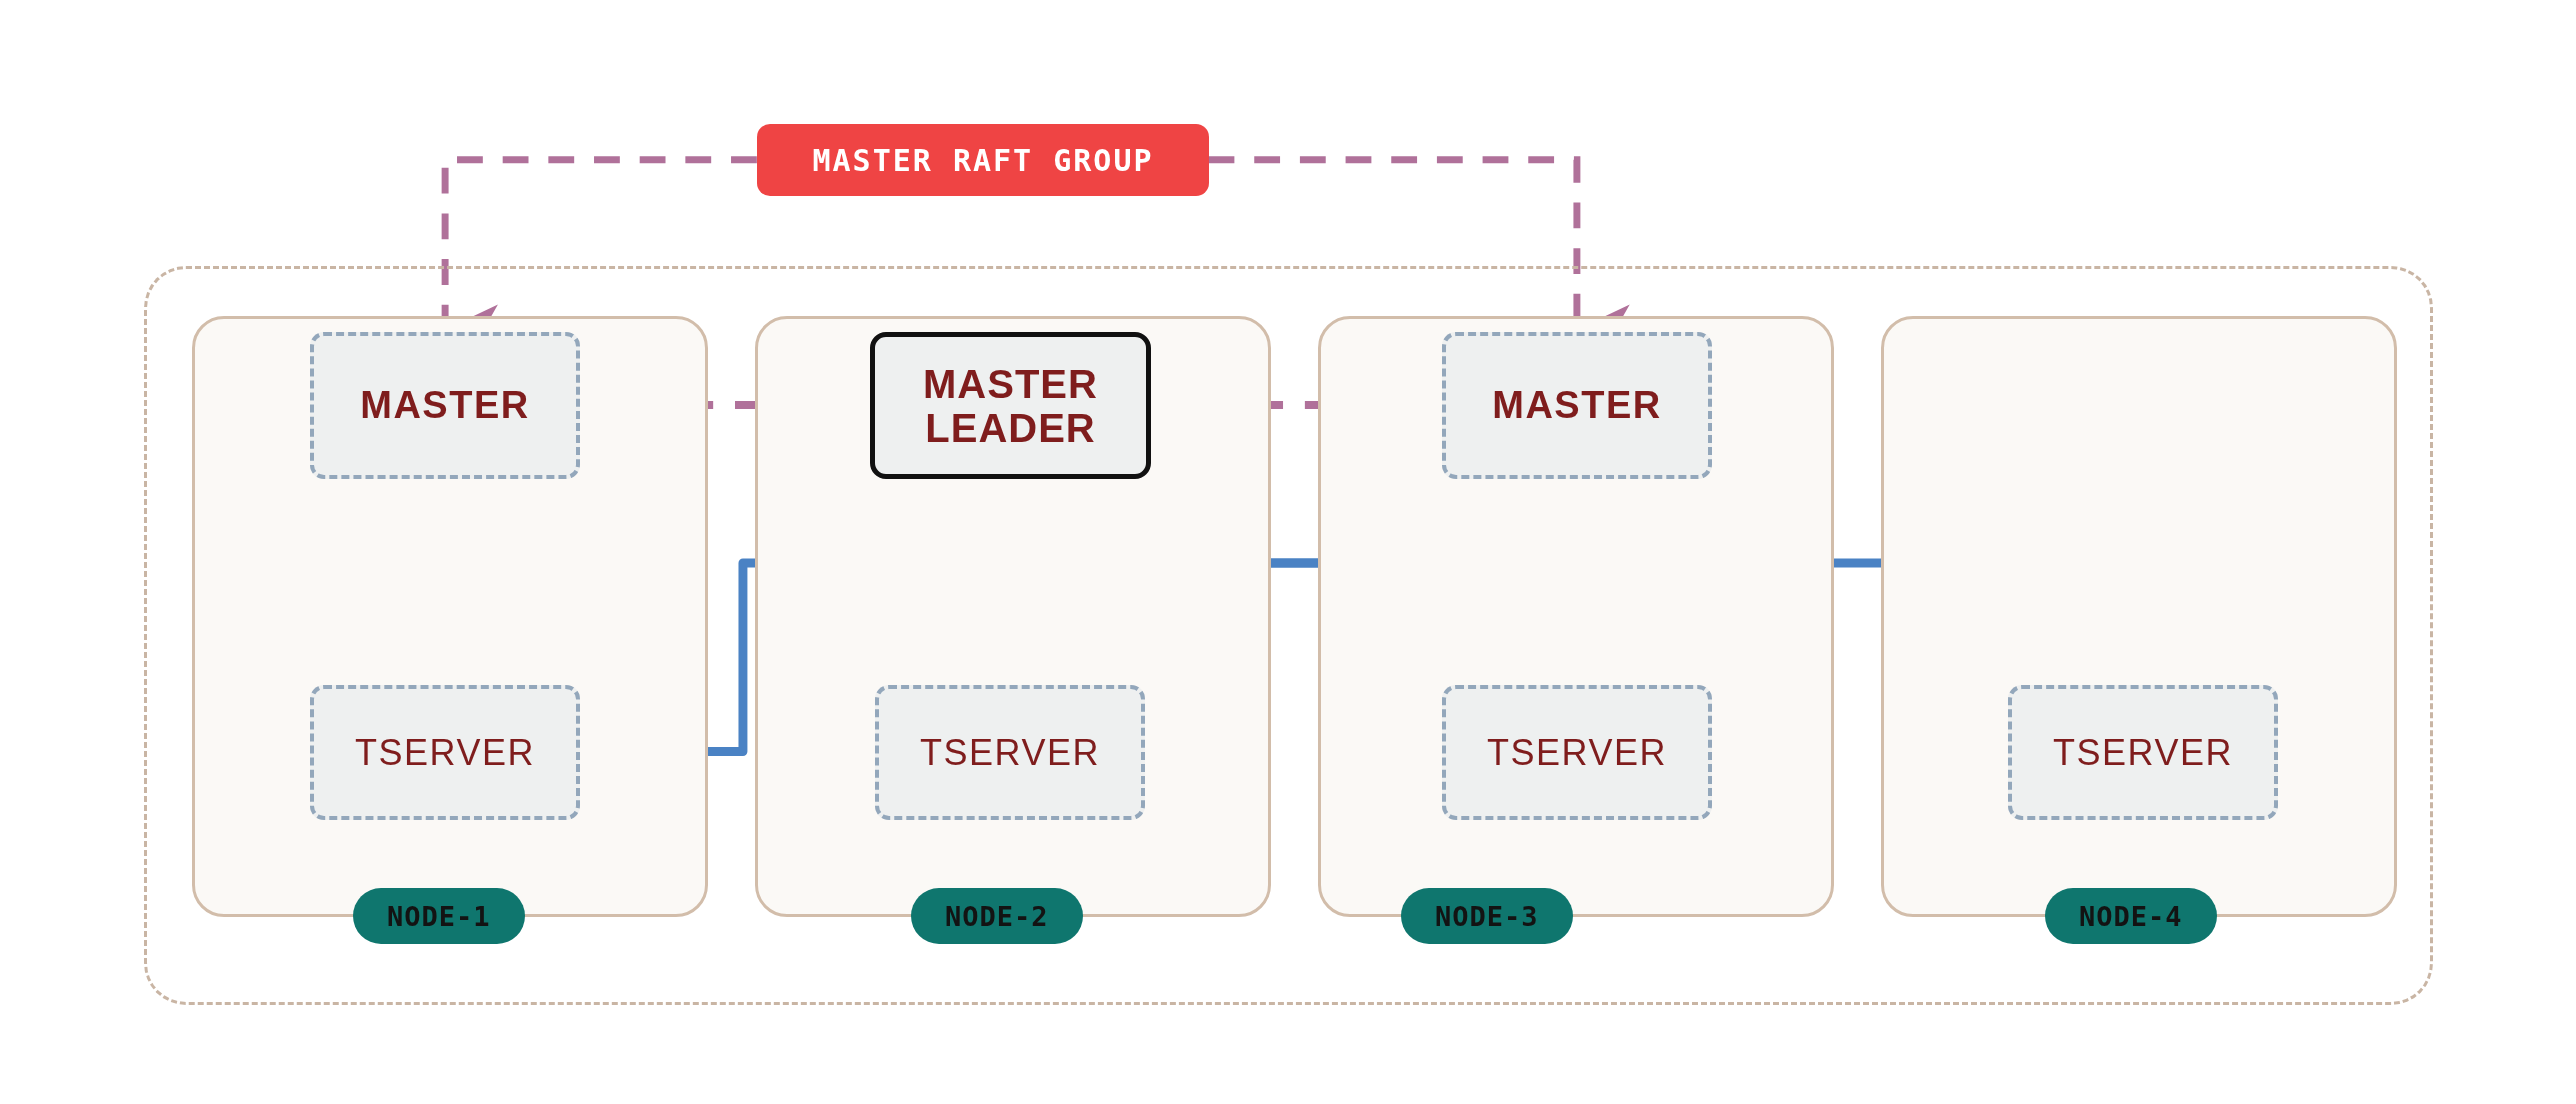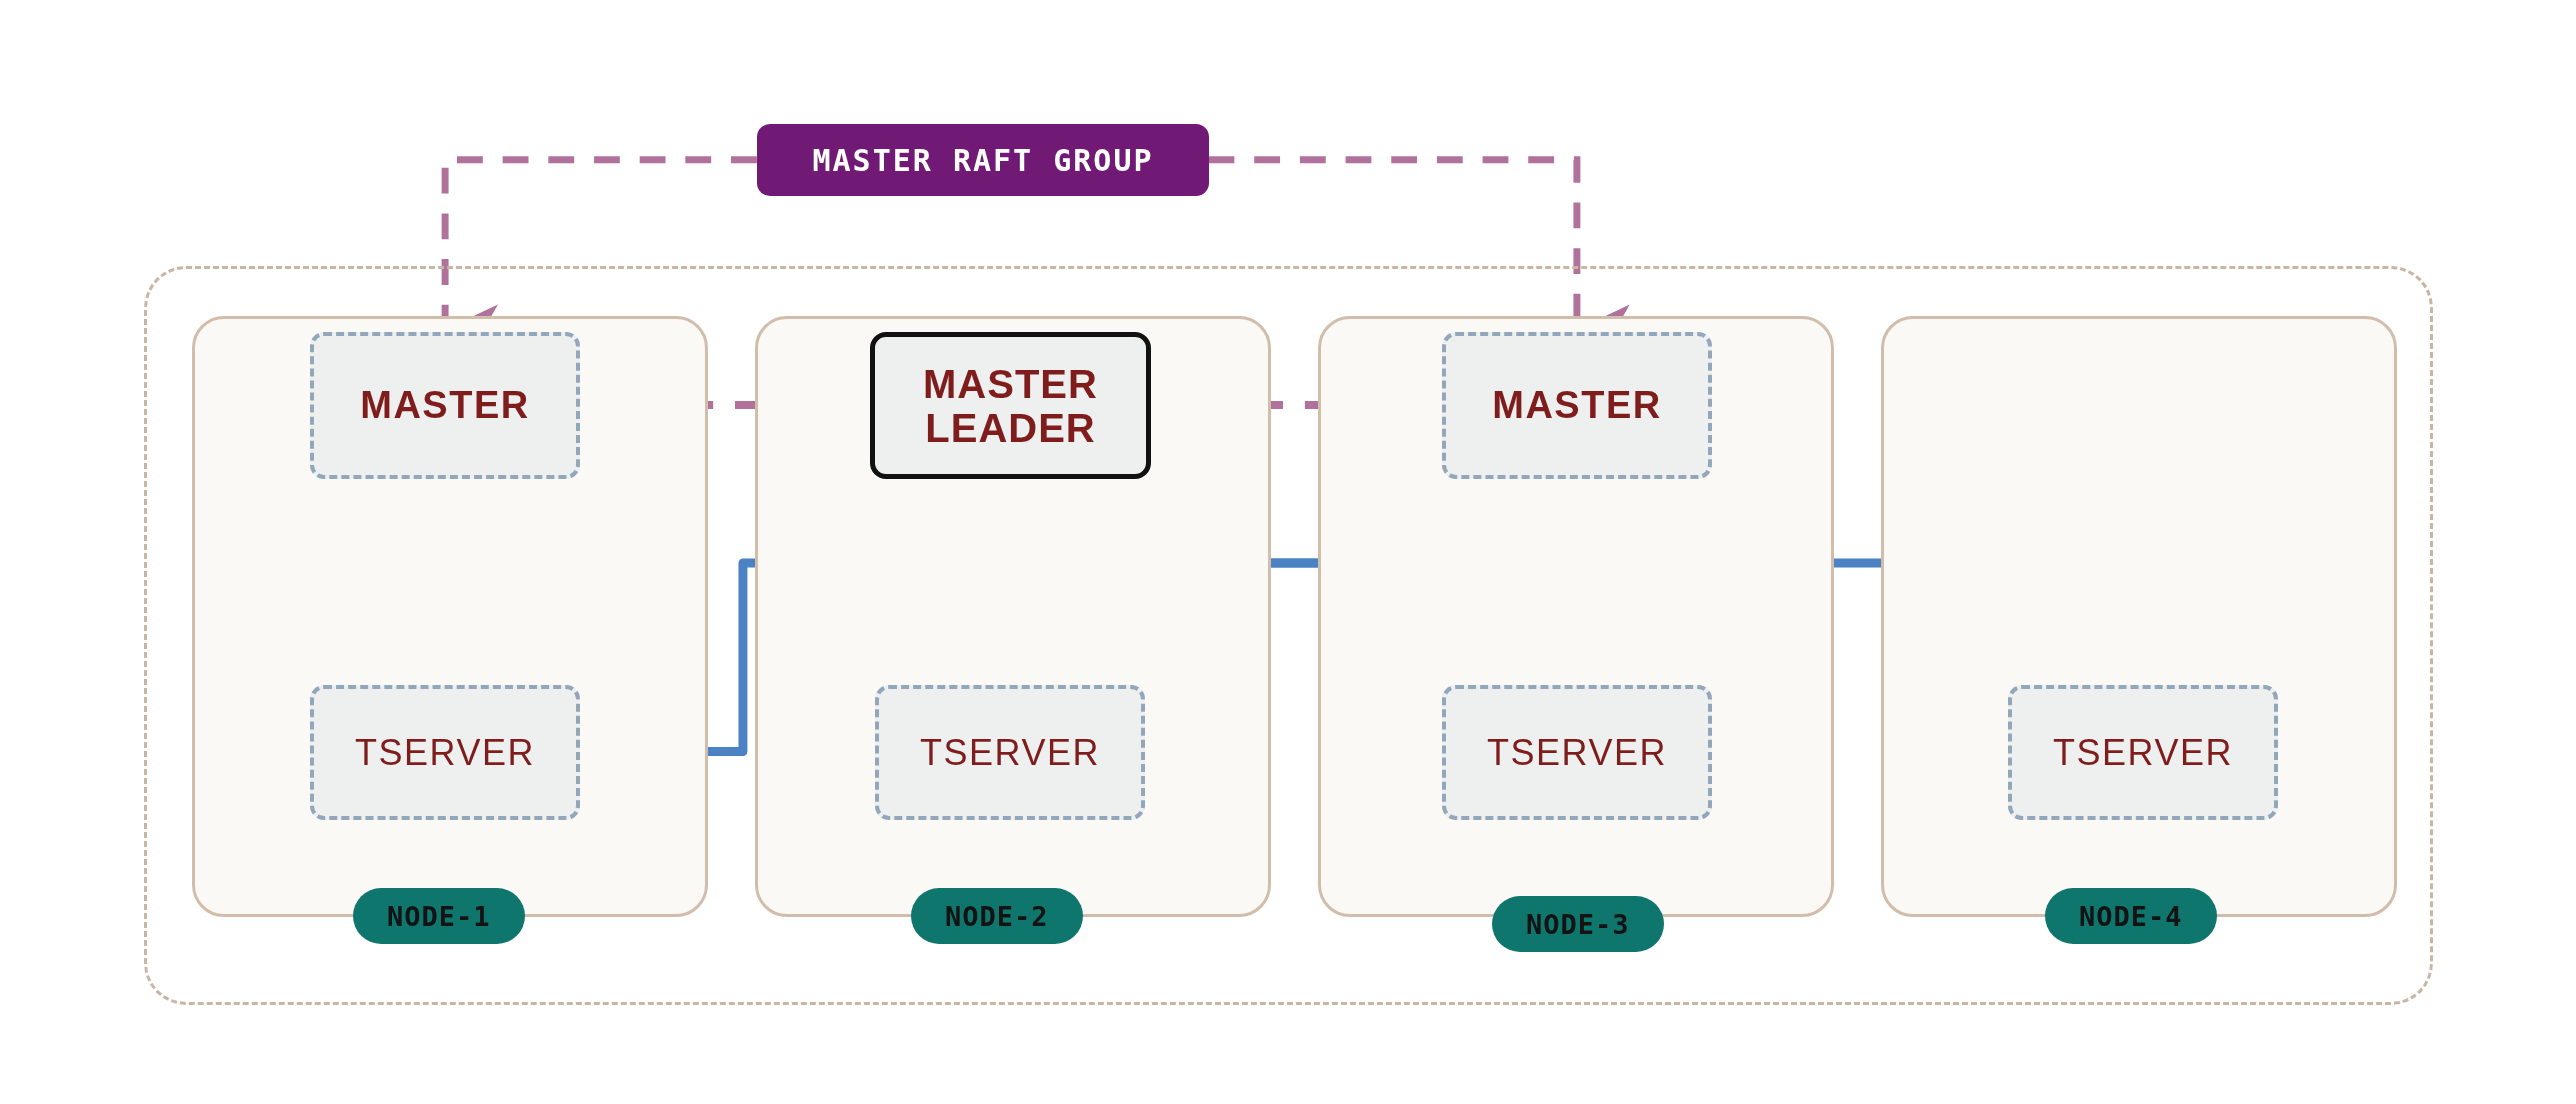--- a/index.html
+++ b/index.html
@@ -113,21 +113,21 @@
   
   .pill-raft {
     position: absolute;
     left: 757px;
     top: 124px;
     width: 452px;
     height: 72px;
     display: flex;
     align-items: center;
     justify-content: center;
-    background: #701a75;
+    background: #ef4444;
     border-radius: 13px;
     color: #ffffff;
     font-family: "DejaVu Sans Mono", "Liberation Mono", monospace;
     font-size: 30px;
     font-weight: bold;
     letter-spacing: 2px;
     white-space: nowrap;
     box-sizing: border-box;
   }
   .pill-heartbeat {
@@ -222,21 +222,21 @@
 
   <div class="node" style="left:755px;"></div>
   <div class="comp leader" style="left:870px; top:332px;">MASTER
 LEADER</div>
   <div class="comp tserver" style="left:875px; top:685px;">TSERVER</div>
   <div class="node-label" style="left:911px;">NODE-2</div>
 
   <div class="node" style="left:1318px;"></div>
   <div class="comp master" style="left:1442px; top:332px;">MASTER</div>
   <div class="comp tserver" style="left:1442px; top:685px;">TSERVER</div>
-  <div class="node-label" style="left:1492px;margin-top:8px;">NODE-3</div>
+  <div class="node-label" style="left:1401px;">NODE-3</div>
 
   <div class="node" style="left:1881px;"></div>
   <div class="comp tserver" style="left:2008px; top:685px;">TSERVER</div>
   <div class="node-label" style="left:2045px;">NODE-4</div>
 
   <div class="pill-raft">MASTER RAFT GROUP</div>
 
 
 </div>
 

